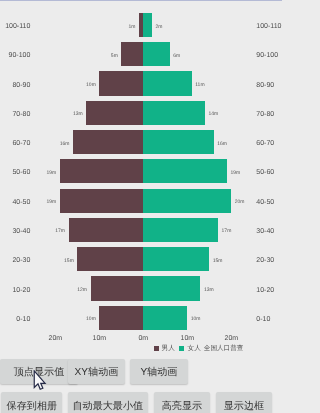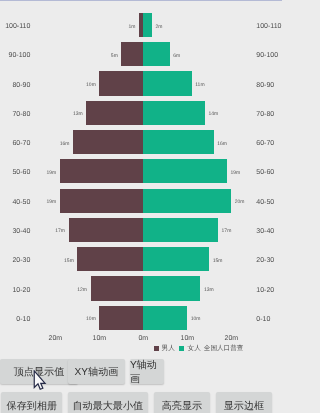--- a/index.html
+++ b/index.html
@@ -110,21 +110,21 @@
     <div class="lgsw" style="left: 153.5px; background: rgb(96, 65, 72);"></div>
     <div class="lgtx" style="left: 161.6px;">男人</div>
     <div class="lgsw" style="left: 178.6px; background: rgb(17, 178, 136);"></div>
     <div class="lgtx" style="left: 187.6px;">女人</div>
     <div class="lgtx" style="left: 203.8px;">全国人口普查</div>
   </div>
 <div id="buttons">
     <div class="brow">
       <div class="btn" style="left: 0; width: 78px;">顶点显示值</div>
       <div class="btn" style="left: 68.4px; width: 56.2px;">XY轴动画</div>
-      <div class="btn" style="left: 129.9px; width: 34px;">Y轴动画</div>
+      <div class="btn" style="left: 129.9px; width: 58px;">Y轴动画</div>
     </div>
     <div class="brow">
       <div class="btn" style="left: 1.4px; width: 60.9px;">保存到相册</div>
       <div class="btn" style="left: 67.8px; width: 80px;">自动最大最小值</div>
       <div class="btn" style="left: 153.8px; width: 56.2px;">高亮显示</div>
       <div class="btn" style="left: 215.6px; width: 56.7px;">显示边框</div>
     </div>
   </div>
 
 <svg id="cursor" viewBox="0 0 16 24">

